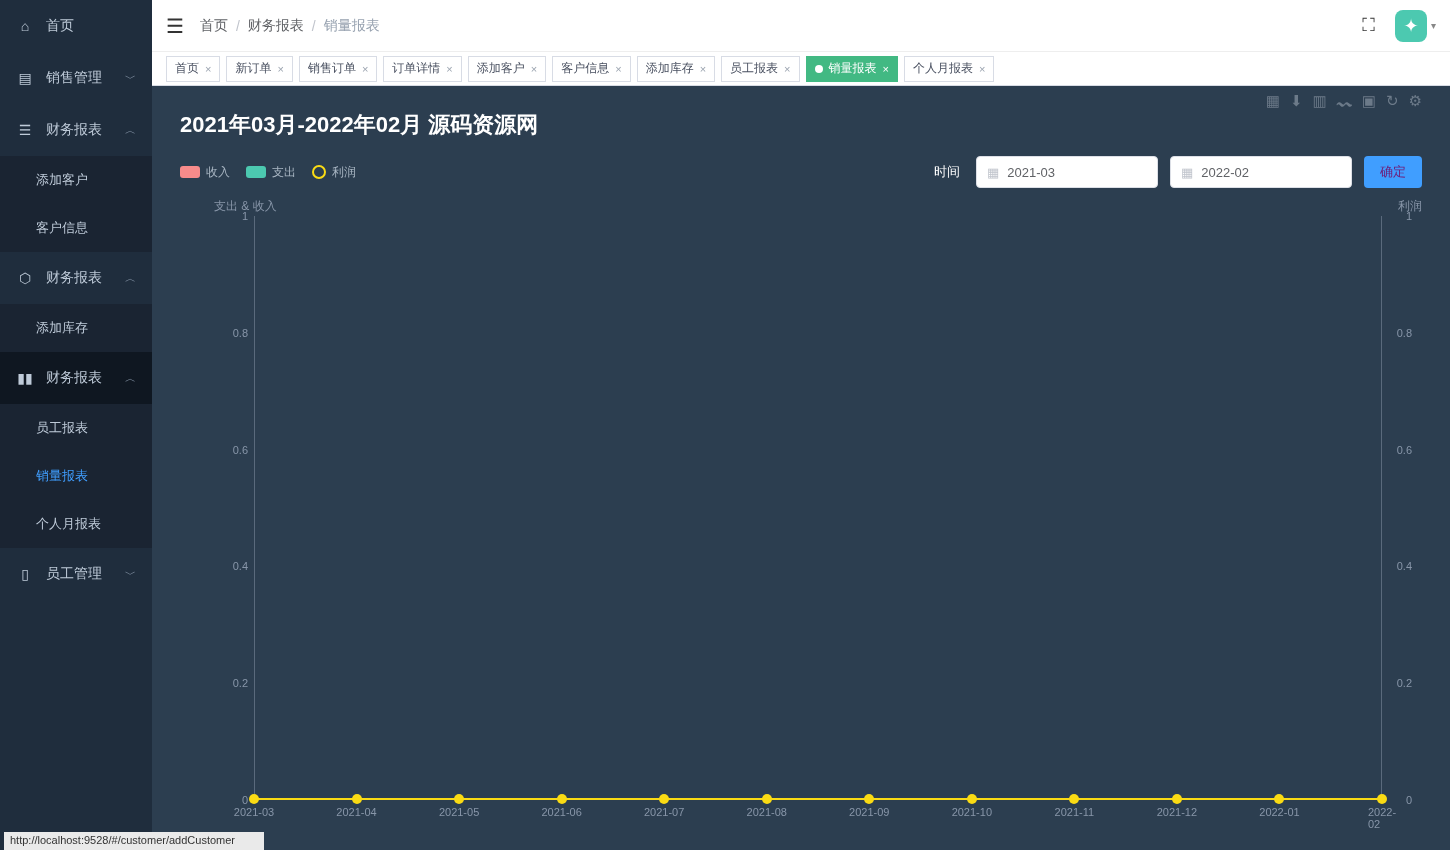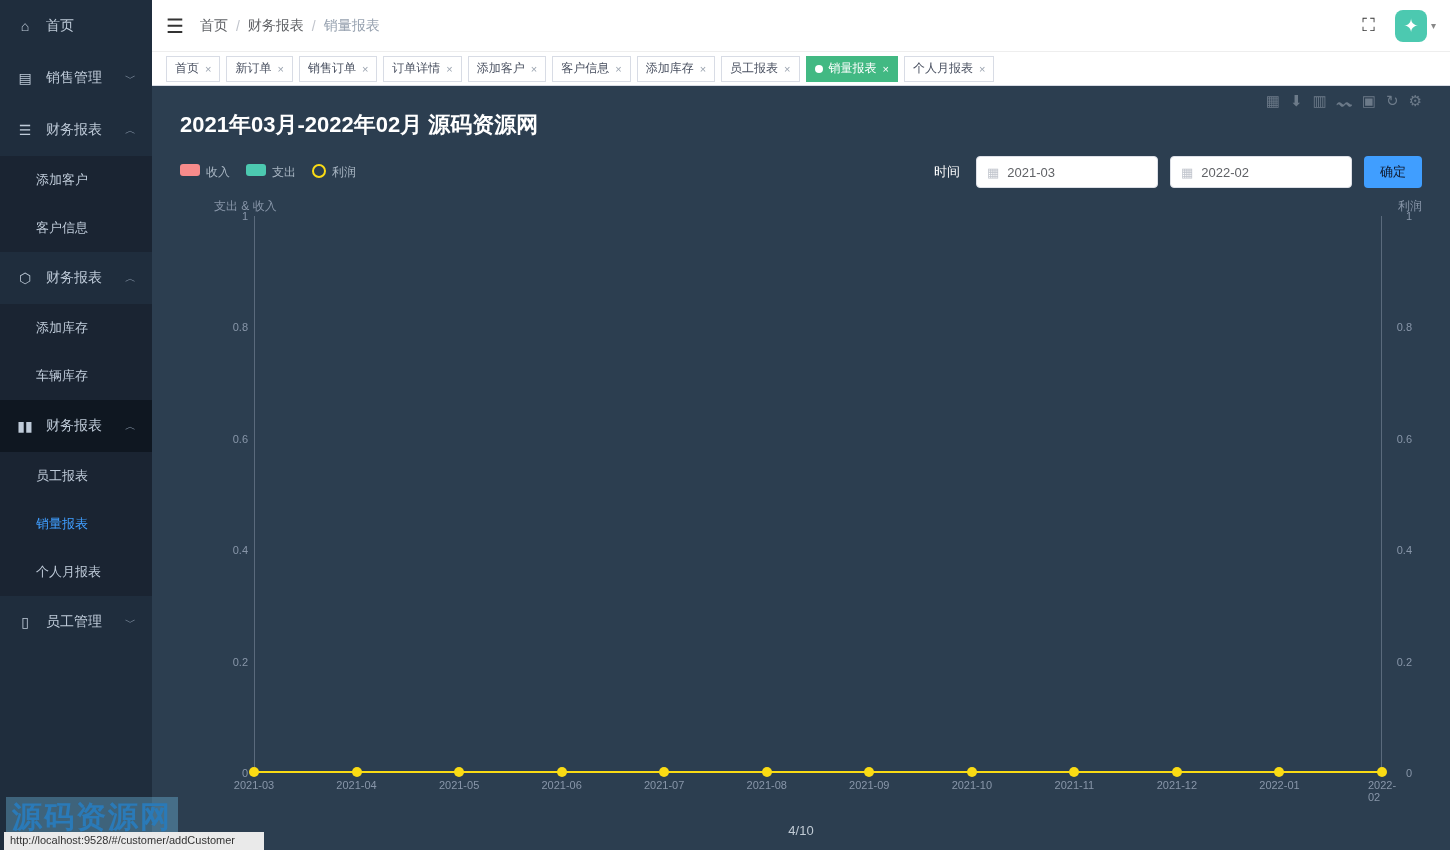--- a/index.html
+++ b/index.html
@@ -38,28 +38,28 @@
 .tab .close { font-size: 11px; color: #9aa3af; }
 .tab.active .close { color: #fff; }
 
 
 .content { flex: 1; padding: 16px 28px 8px; color: #fff; position: relative; display: flex; flex-direction: column; min-height: 0; }
 .toolbar-icons { position: absolute; top: 6px; right: 28px; display: flex; gap: 10px; color: #6c7a89; font-size: 15px; }
 .toolbar-icons span { cursor: pointer; }
 .chart-title { font-size: 22px; font-weight: 600; margin: 8px 0 16px; color: #fff; }
 .chart-header { display: flex; align-items: center; gap: 12px; margin-bottom: 4px; }
 .legend { display: flex; gap: 16px; font-size: 12px; color: #a9b6c3; }
-.legend-item { display: flex; gap: 6px; }
+.legend-item { display: flex; align-items: center; gap: 6px; }
 .swatch { width: 20px; height: 12px; border-radius: 3px; }
 .swatch.round { width: 14px; height: 14px; border-radius: 50%; border: 2px solid #fadb14; background: transparent; }
 .header-spacer { flex: 1; }
 .time-label { color: #fff; font-size: 13px; margin-right: 4px; }
 .date-input { width: 182px; height: 32px; background: #fff; border: 1px solid #dcdfe6; border-radius: 4px; display: flex; align-items: center; padding: 0 10px; gap: 8px; color: #606266; font-size: 13px; }
 .date-input .cal-icon { color: #c0c4cc; font-size: 13px; }
-.confirm-btn { height: 32px; padding: 0 16px; background: #409eff; color: #0f172a; border: none; border-radius: 4px; font-size: 13px; cursor: pointer; }
+.confirm-btn { height: 32px; padding: 0 16px; background: #409eff; color: #701a75; border: none; border-radius: 4px; font-size: 13px; cursor: pointer; }
 
 
 .chart-wrap { flex: 1; position: relative; margin-top: 6px; margin-left: 34px; }
 .y-title-left { position: absolute; top: 0; left: 0; font-size: 12px; color: #8896a9; }
 .y-title-right { position: absolute; top: 0; right: 0; font-size: 12px; color: #8896a9; }
 .plot { position: absolute; top: 18px; bottom: 42px; left: 40px; right: 40px; }
 .y-label-left { position: absolute; left: -30px; font-size: 11px; color: #8896a9; transform: translateY(-50%); text-align: right; width: 24px; }
 .y-label-right { position: absolute; right: -30px; font-size: 11px; color: #8896a9; transform: translateY(-50%); }
 .x-labels { position: absolute; left: 40px; right: 40px; bottom: 20px; height: 16px; }
 .x-label { position: absolute; font-size: 11px; color: #8896a9; transform: translateX(-50%); }
@@ -102,23 +102,20 @@
     <div class="nav-item sub">
       <span>客户信息</span>
     </div>
     <div class="nav-item">
       <span class="nav-icon">⬡</span>
       <span>财务报表</span>
       <span class="chev">︿</span>
     </div>
     <div class="nav-item sub">
       <span>添加库存</span>
-    </div>
-    <div class="nav-item sub">
-      <span>车辆库存</span>
     </div>
     <div class="nav-item fin-active">
       <span class="nav-icon">▮▮</span>
       <span>财务报表</span>
       <span class="chev">︿</span>
     </div>
     <div class="nav-item sub">
       <span>员工报表</span>
     </div>
     <div class="nav-item sub active">
@@ -278,22 +275,20 @@
             <div class="x-label" style="left: 45.4545%;">2021-08</div>
             <div class="x-label" style="left: 54.5455%;">2021-09</div>
             <div class="x-label" style="left: 63.6364%;">2021-10</div>
             <div class="x-label" style="left: 72.7273%;">2021-11</div>
             <div class="x-label" style="left: 81.8182%;">2021-12</div>
             <div class="x-label" style="left: 90.9091%;">2022-01</div>
             <div class="x-label" style="left: 100%;">2022-02</div>
           </div>
       </div>
 
-      <div class="pager">4/10</div>
     </div>
   </div>
 </div>
 
 <div class="watermark">
-  <span class="wm-main">源码资源网</span>
   <span class="wm-url">http://www.neti88.com</span>
 </div>
 <div class="status">http://localhost:9528/#/customer/addCustomer</div>
 
 </body></html>

